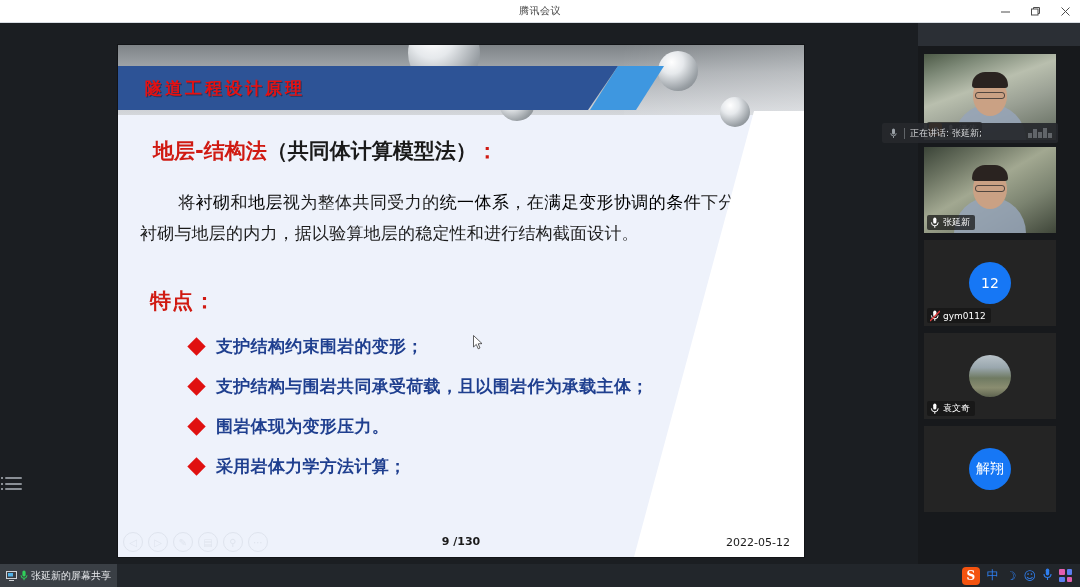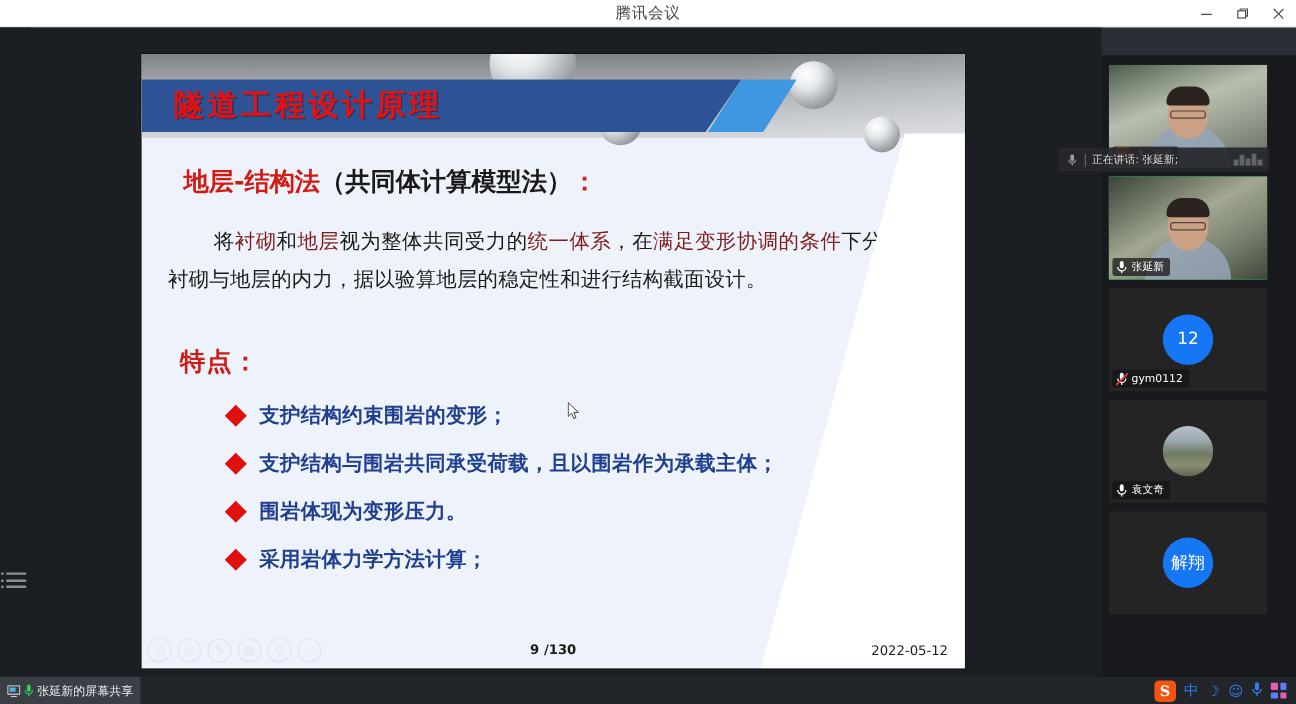--- a/index.html
+++ b/index.html
@@ -10,21 +10,21 @@
     position:relative;
   }
 
   
   .titlebar{
     position:absolute; left:0; top:0; width:1080px; height:23px;
     background:#ffffff; border-bottom:1px solid #d8dde3;
     display:flex; align-items:center; justify-content:center;
   }
   .titlebar .title{
-    font-size:13px; color:#4a4a4a; letter-spacing:.5px;
+    font-size:10px; color:#4a4a4a; letter-spacing:.5px;
   }
   .winbtns{
     position:absolute; right:0; top:0; height:23px; display:flex; align-items:center;
   }
   .winbtn{
     width:30px; height:23px; display:flex; align-items:center; justify-content:center;
     font-size:11px; color:#505050; cursor:default;
   }
   .winbtn svg{ display:block; }
 
@@ -70,21 +70,21 @@
     z-index:3;
   }
   .banner2{
     position:absolute; left:466px; top:21px; width:80px; height:44px;
     background:#3e97e0;
     clip-path:polygon(34px 0, 80px 0, 52px 44px, 6px 44px);
     z-index:3;
   }
   .banner-title{
     position:absolute; left:27px; top:26px; z-index:5;
-    font-size:25px; font-weight:bold; color:#e81010;
+    font-size:17px; font-weight:bold; color:#e81010;
     letter-spacing:3px; line-height:34px;
     text-shadow:1px 1px 0 rgba(0,0,0,.35);
   }
   .gray-strip{
     position:absolute; left:0; top:0; width:686px; height:70px;
     background:linear-gradient(180deg,#7e8387 0%,#a9adb1 40%,#c6c9cd 80%,#d4d7db 100%);
     z-index:1;
   }
   .gray-strip::after{
     content:""; position:absolute; right:0; top:0; width:180px; height:70px;
@@ -98,21 +98,21 @@
     background:#ffffff;
     clip-path:polygon(100% 0, 100% 100%, 30px 100%, 150px 0);
     z-index:1;
   }
 
   .heading1{
     position:absolute; left:35px; top:92px;
     font-size:21px; font-weight:bold; line-height:28px; white-space:nowrap;
   }
   .c-red{ color:#d01a12;text-align:right; }
-  .c-green{ color:#7f1d1d; }
+  .c-green{ color:#000000; }
   .c-dark{ color:#1a1a1a; }
 
   .para{
     position:absolute; left:22px; top:142px; width:648px;
     font-size:17px; line-height:31px; color:#1a1a1a;
     text-align:justify; letter-spacing:.2px;
   }
   .para .indent{ display:inline-block; width:38px; }
 
   .heading2{

